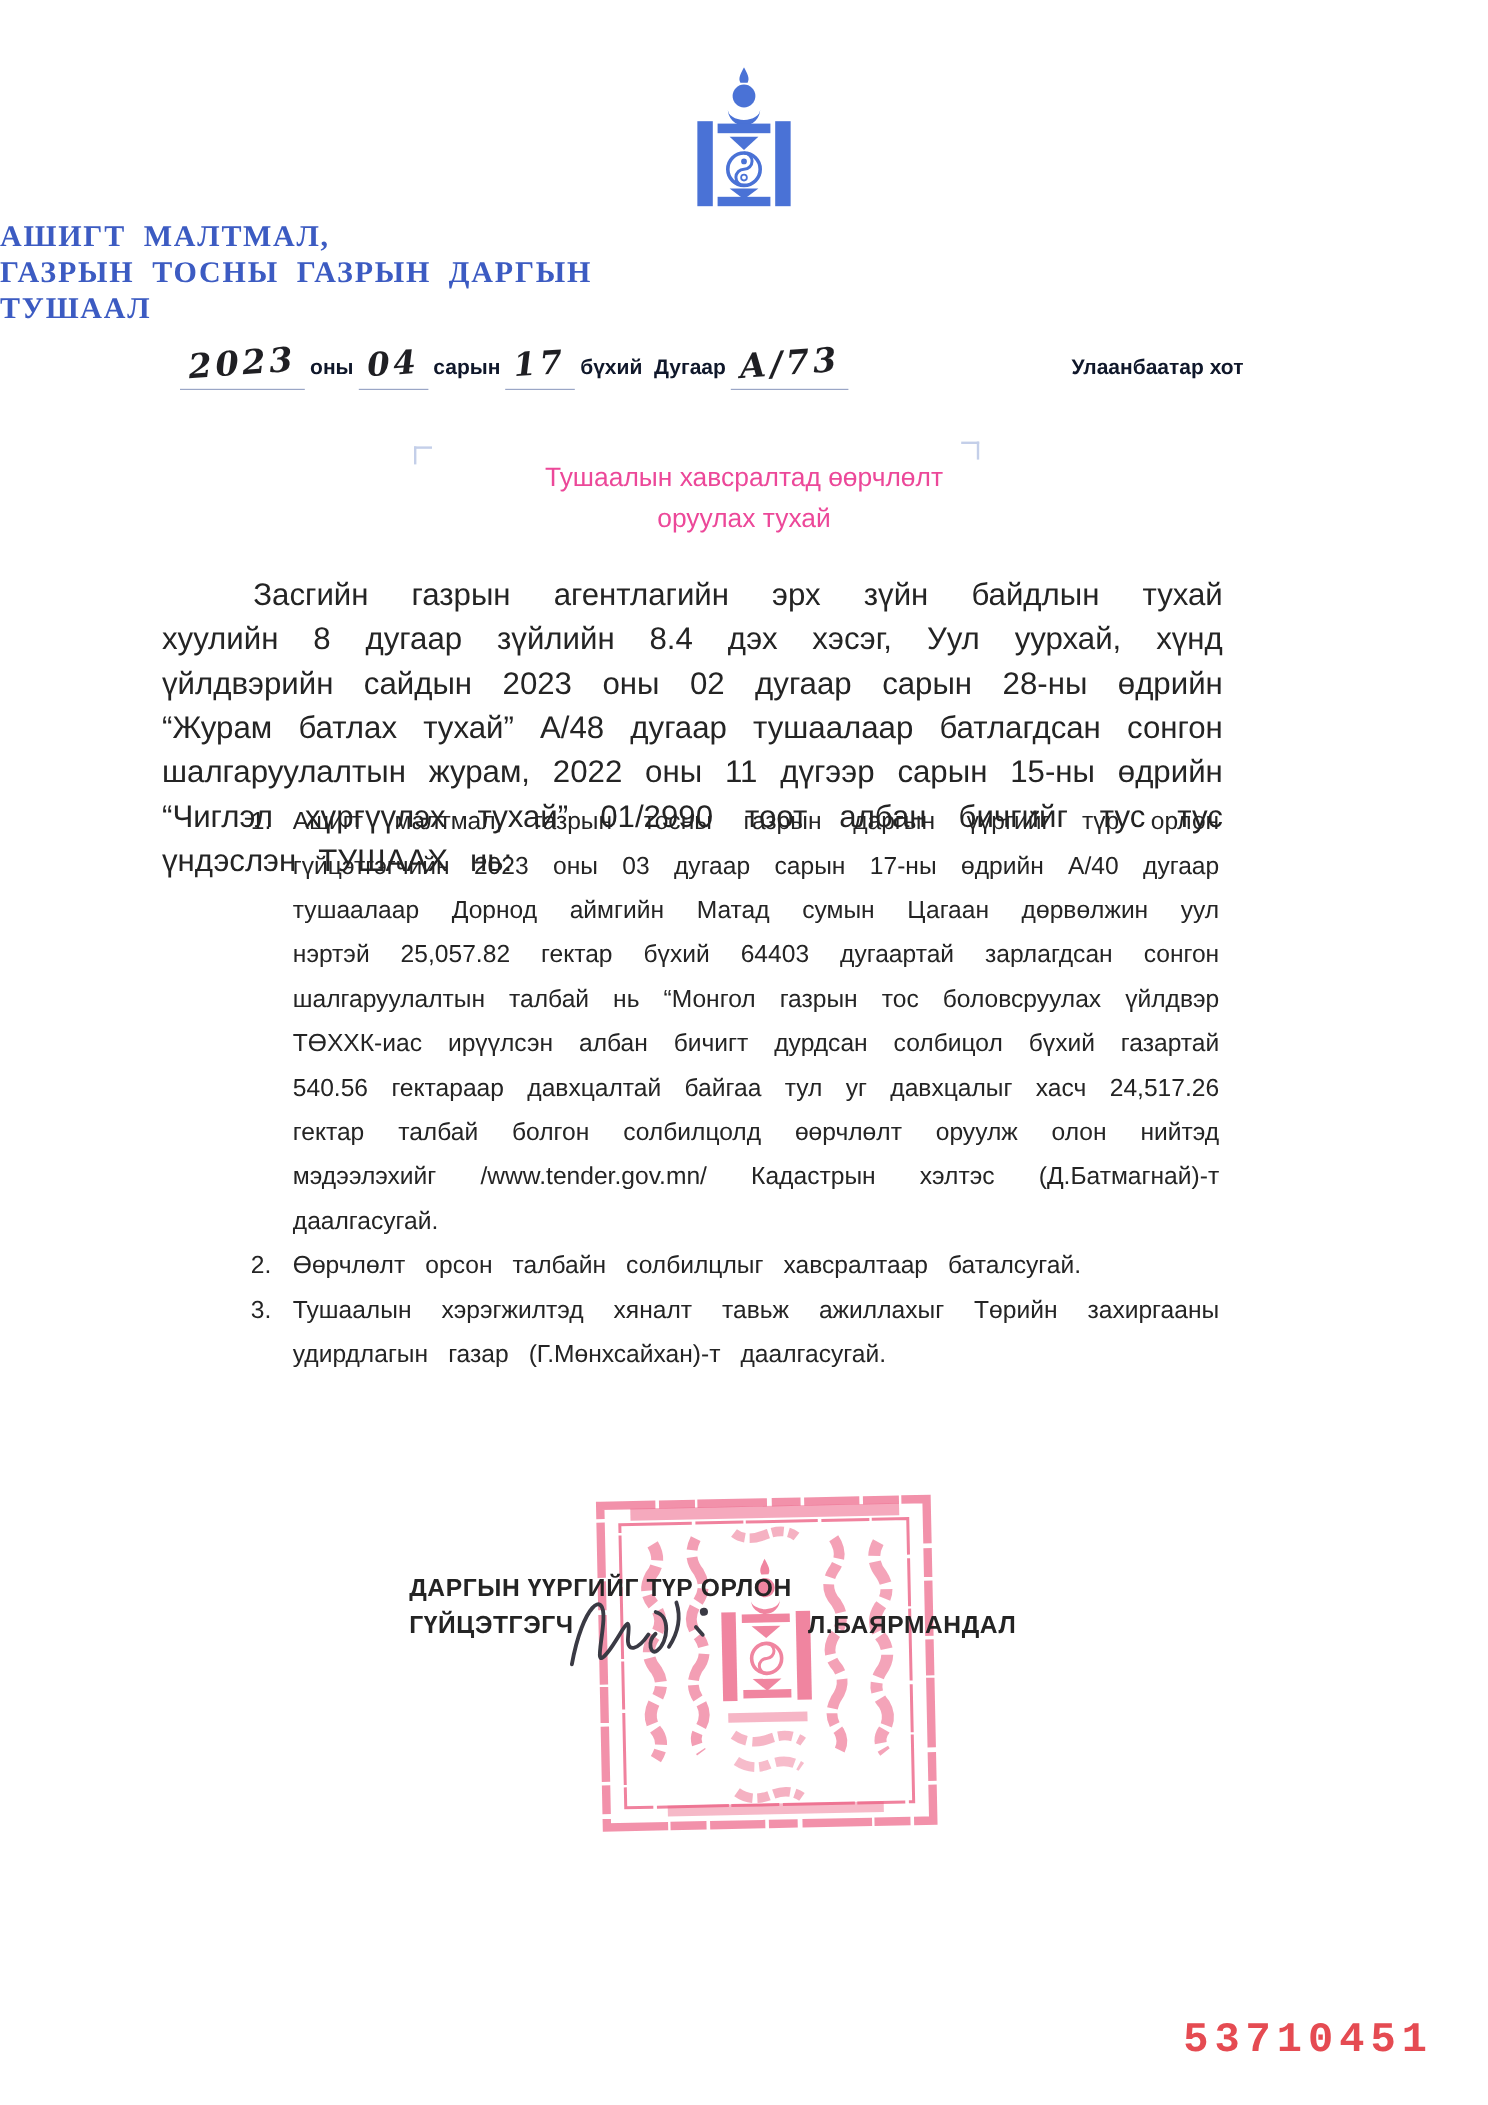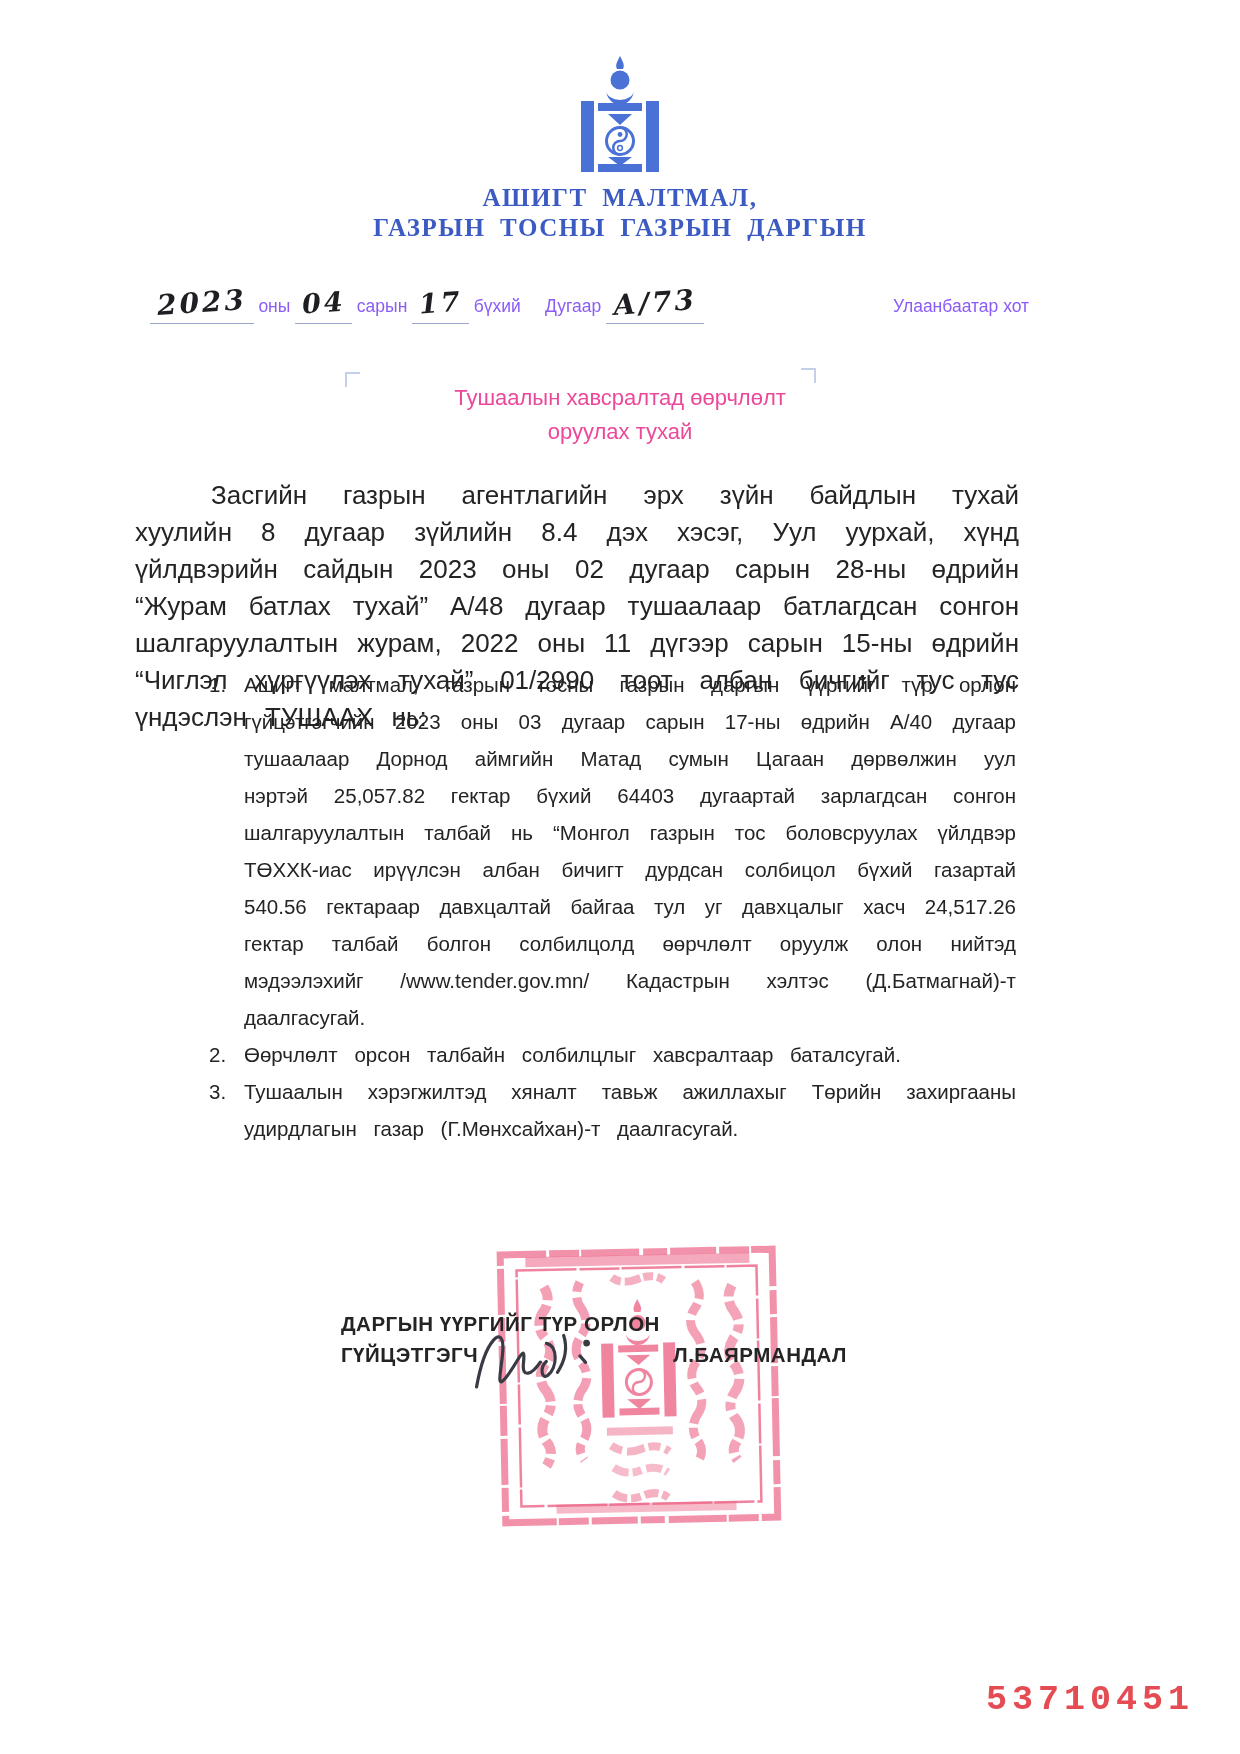--- a/index.html
+++ b/index.html
@@ -4,27 +4,27 @@
 <style>
   html,body { margin:0; padding:0; background:#ffffff; }
   .page {
     position:relative; width:1240px; height:1754px; background:#ffffff;
     font-family:"Liberation Sans", sans-serif; color:#262626; overflow:hidden;
   }
   
   .emblem { position:absolute; top:56px; left:50%; transform:translateX(-50%); }
   
   .org-title {
-    position:absolute; top:183px; left:0; width:100%; text-align:center;
+    position:absolute; top:183px; left:0; width:100%; 
     font-family:"Liberation Serif", serif; font-weight:bold;
     color:#3c5bc2; font-size:25px; line-height:30px; letter-spacing:1.5px; word-spacing:7px;
   }
   
   .date-row { position:absolute; top:288px; left:0; width:100%; height:44px; }
-  .blab { color:#8b5cf6; font-size:17.5px; }
+  .blab { color:#0f172a; font-size:17.5px;font-weight:bold; }
   .blank { display:inline-block; border-bottom:1.5px solid #9aa6c6; padding:0 7px 1px 7px; line-height:30px; }
   .hand {
     display:inline-block; font-family:"DejaVu Serif", serif; font-style:italic; font-weight:700;
     font-size:28px; letter-spacing:3px; color:#1f1f23; transform:rotate(-4deg);
   }
   .hand.small { font-size:27px; }
   .date-left { position:absolute; left:150px; top:0; }
   .date-center { position:absolute; left:545px; top:0; }
   .date-right { position:absolute; left:893px; top:8px; }
   
@@ -80,20 +80,21 @@
       <polygon points="27,101 51,101 39,110"></polygon>
       <rect x="17" y="108" width="44" height="8"></rect>
       <rect x="0" y="45" width="13" height="71"></rect>
       <rect x="65" y="45" width="13" height="71"></rect>
     </svg>
   </div>
 
   <div class="org-title">
     <div>АШИГТ  МАЛТМАЛ,</div>
     <div>ГАЗРЫН  ТОСНЫ  ГАЗРЫН  ДАРГЫН</div>
+    <div>ТУШААЛ</div>
   </div>
 
   <div class="date-row">
     <div class="date-left">
       <span class="blank"><span class="hand">2023</span></span>
       <span class="blab">оны</span>
       <span class="blank"><span class="hand small">04</span></span>
       <span class="blab">сарын</span>
       <span class="blank"><span class="hand small">17</span></span>
       <span class="blab">бүхий</span>

